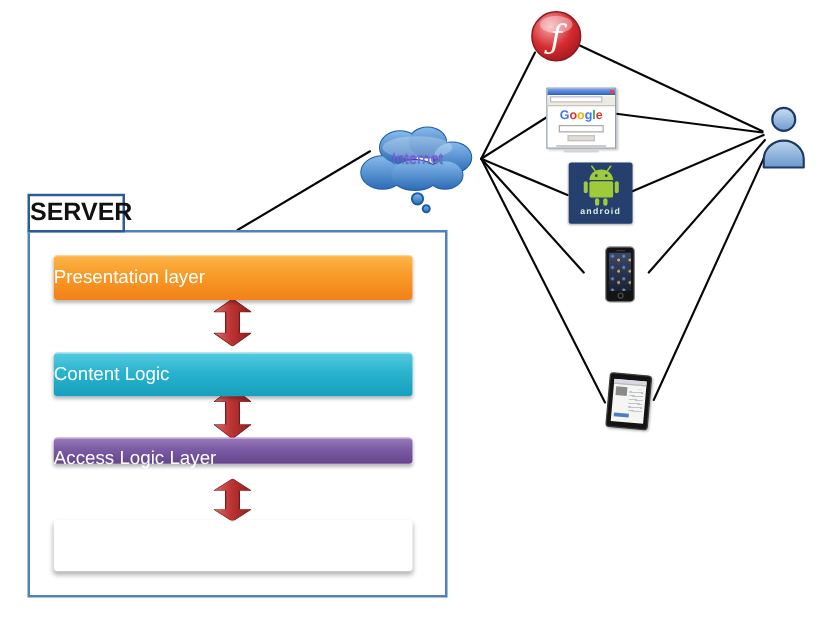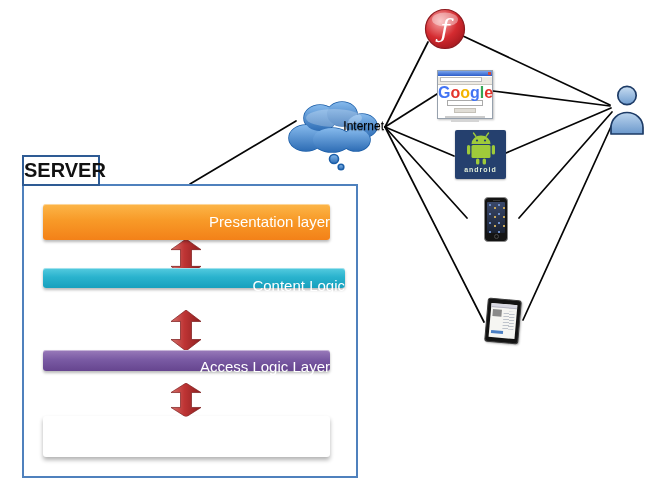--- a/index.html
+++ b/index.html
@@ -6,42 +6,42 @@
   #stage{position:relative;width:656px;height:500px;background:#ffffff;overflow:hidden;
          font-family:"Liberation Sans",sans-serif;}
   .abs{position:absolute;}
   
   #lines{position:absolute;left:0;top:0;width:656px;height:500px;}
   
   .server-box{left:22px;top:184px;width:336px;height:294px;border:2px solid #4f81bd;background:#fff;box-sizing:border-box;}
   .server-label{left:22px;top:155px;width:78px;height:31px;border:2px solid #2e5b94;background:#fff;
     box-sizing:border-box;text-align:center;line-height:27px;font-size:20px;font-weight:600;color:#111;z-index:3;}
   
-  .bar{left:43px;width:287px;border-radius:3px;color:#fff;text-align:right;font-size:15px;
+  .bar{left:43px;width:287px;border-radius:3px;color:#fff;text-align:left;font-size:15px;
        box-shadow:0 2px 3px rgba(0,0,0,.28), inset 0 1px 0 rgba(255,255,255,.45);z-index:2;}
   .bar-presentation{top:204px;height:36px;line-height:36px;background:linear-gradient(#fcb649,#f89a28 45%,#f38118);}
-  .bar-content{top:268px;height:20px;line-height:35px;background:linear-gradient(#55cbdf,#2ab3ce 45%,#17a0bd);padding-left:15px;}
+  .bar-content{top:282px;height:35px;line-height:35px;background:linear-gradient(#55cbdf,#2ab3ce 45%,#17a0bd);}
   .bar-access{top:350px;height:21px;line-height:34px;background:linear-gradient(#9a7bba,#7a5ba4 45%,#66458f);}
   .bar-data{top:416px;height:41px;line-height:41px;background:linear-gradient(#e express 0,#e26360,#d23f3c 45%,#bf2e2c);box-shadow:0 3px 4px rgba(0,0,0,.3), inset 0 1px 0 rgba(255,255,255,.4);}
   .arrow{left:171px;width:30px;z-index:1;}
   .a1{top:239px;height:38px;} .a2{top:310px;height:41px;} .a3{top:383px;height:34px;}
   
   .cloud-svg{left:284px;top:98px;z-index:2;}
-  .cloud-label{left:284px;top:119px;width:100px;text-align:right;font-size:12px;color:#000000;
+  .cloud-label{left:284px;top:119px;width:100px;text-align:center;font-size:12px;color:#8b5cf6;
     text-shadow:0 1px 1px rgba(0,0,0,.45);z-index:3;}
   
   .flash-svg{left:424px;top:8px;z-index:2;}
   
   .browser{left:437px;top:70px;width:56px;height:49px;background:#fff;border:1px solid #97a1ad;
     box-shadow:1px 1px 2px rgba(0,0,0,.25);z-index:2;box-sizing:border-box;}
   .b-title{height:5px;background:linear-gradient(#7aa4ec,#2c5cc9);position:relative;}
   .b-close{position:absolute;right:1px;top:1px;width:3px;height:3px;background:#d34a3a;}
   .b-tools{height:7px;background:#edeae3;border-bottom:1px solid #c9c5bd;}
   .b-addr{width:40px;height:3px;background:#fff;border:1px solid #bbb;margin:1px 0 0 2px;}
-  .g-logo{font-size:16px;font-weight:bold;line-height:10px;margin-top:3px;text-align:center;letter-spacing:0;}
+  .g-logo{font-size:10px;font-weight:bold;line-height:10px;margin-top:3px;text-align:center;letter-spacing:0;}
   .gl0,.gl3{color:#4274f4;} .gl1,.gl5{color:#e4352b;} .gl2{color:#f4b400;} .gl4{color:#34a853;}
   .b-search{width:34px;height:4px;border:1px solid #aaa;margin:2px auto 0;background:#fff;}
   .b-btns{width:20px;height:3px;background:#e0ddd6;border:1px solid #c5c1b8;margin:2px auto 0;}
   .b-fine{width:40px;height:2px;background:#ccc;margin:3px auto 0;}
   .b-fine2{width:28px;height:2px;background:#d5d5d5;margin:2px auto 0;}
   
   .android{left:455px;top:130px;width:51px;height:49px;background:#25406e;border-radius:2px;z-index:2;
     text-align:center;box-shadow:0 1px 2px rgba(0,0,0,.3);}
   .android svg{display:block;margin:2px auto 0;}
   .android-label{font-size:7px;line-height:8px;color:#e2edd8;letter-spacing:1px;font-weight:bold;}

